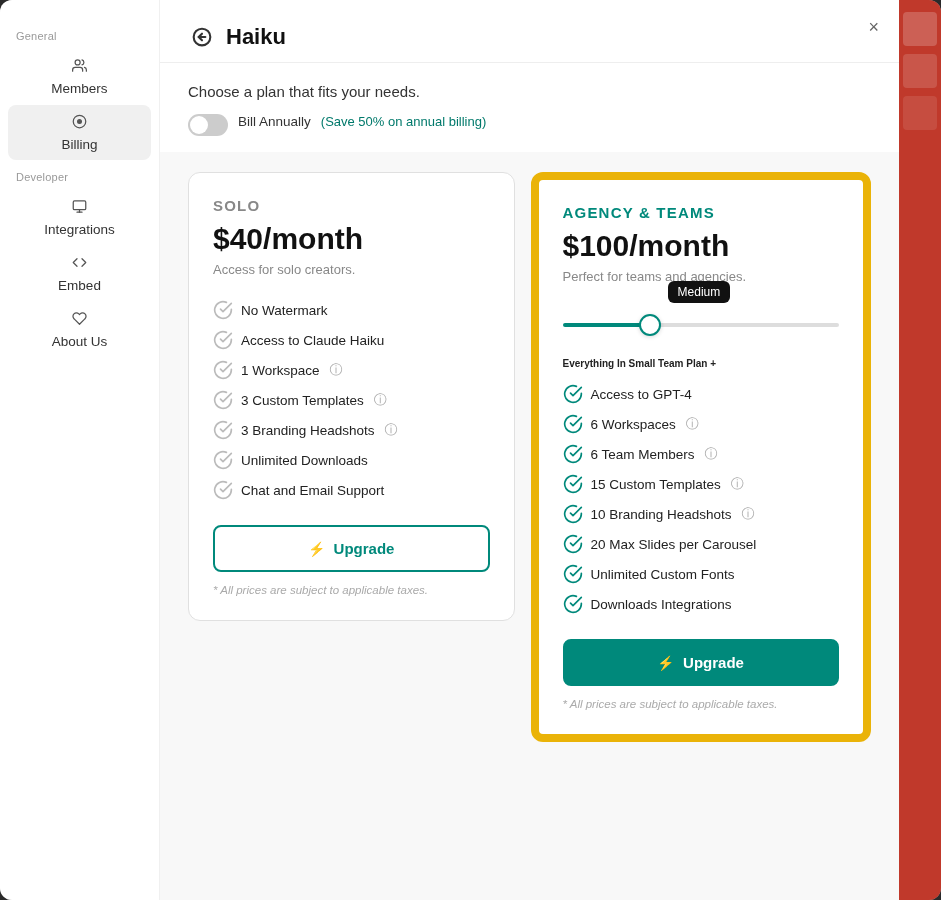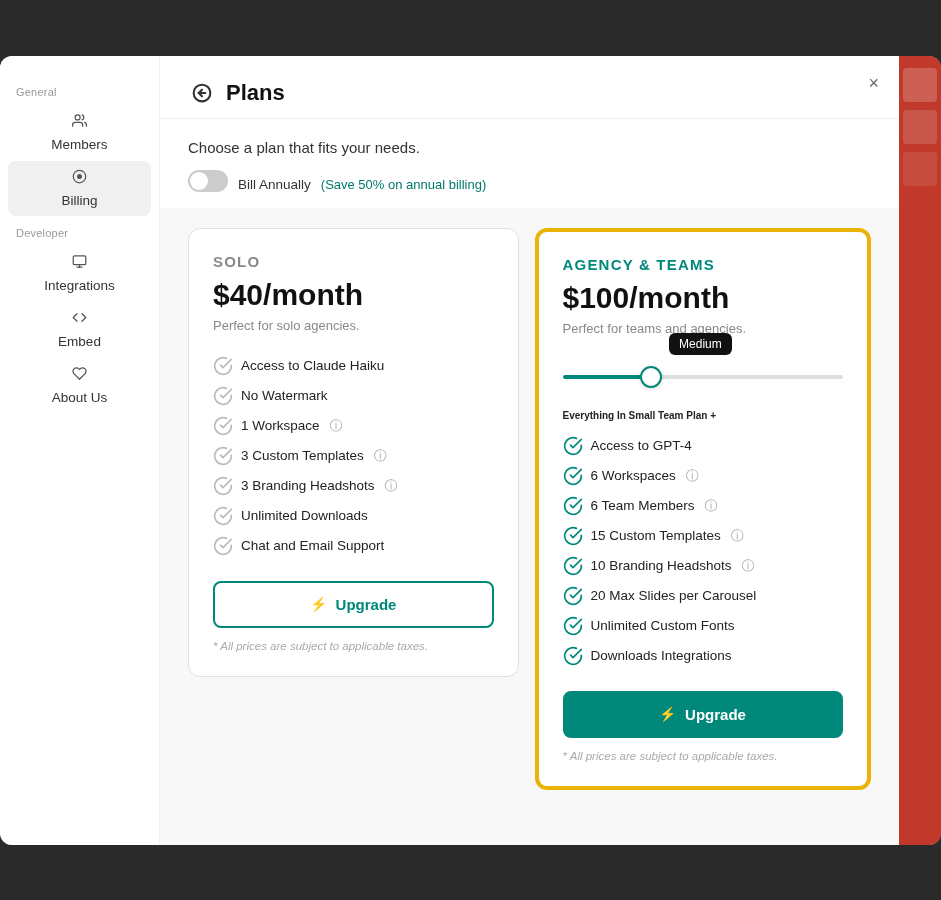--- a/index.html
+++ b/index.html
@@ -17,21 +17,21 @@
       background: rgba(0,0,0,0.5);
       display: flex;
       align-items: center;
       justify-content: center;
     }
     .modal {
       background: #a3a3a3;
       border-radius: 12px;
       width: 941px;
       max-width: 941px;
-      height: 789px;
+      height: 900px;
       display: flex;
       overflow: hidden;
       position: relative;
     }
     
     .sidebar {
       width: 160px;
       min-width: 160px;
       background: #fff;
       border-right: 1px solid #f0f0f0;
@@ -120,21 +120,21 @@
       background: #fff;
     }
     .plans-tagline {
       font-size: 15px;
       color: #333;
       margin-bottom: 14px;
       font-weight: 400;
     }
     .billing-toggle-row {
       display: flex;
-      align-items: flex-end;
+      align-items: flex-start;
       gap: 10px;
     }
     .toggle-switch {
       width: 40px;
       height: 22px;
       background: #ccc;
       border-radius: 11px;
       position: relative;
       cursor: pointer;
       border: none;
@@ -170,21 +170,21 @@
     }
     
     .plan-card {
       background: #fff;
       border-radius: 12px;
       padding: 24px;
       flex: 1;
       border: 1.5px solid #e0e0e0;
     }
     .plan-card.featured {
-      border: 4px solid #eab308;
+      border: 8px solid #eab308;
     }
     .plan-badge {
       font-size: 15px;
       font-weight: 700;
       letter-spacing: 0.08em;
       color: #00897b;
       margin-bottom: 8px;
       text-transform: uppercase;
     }
     .plan-badge.solo { color: #888; }
@@ -384,57 +384,57 @@
       <button class="modal-close">×</button>
 
       <div class="plans-header">
         <button class="back-btn">
           <svg width="20" height="20" viewBox="0 0 24 24" fill="none" stroke="currentColor" stroke-width="2.5" stroke-linecap="round" stroke-linejoin="round">
             <circle cx="12" cy="12" r="10"></circle>
             <polyline points="12 8 8 12 12 16"></polyline>
             <line x1="16" y1="12" x2="8" y2="12"></line>
           </svg>
         </button>
-        <h1 class="plans-title">Plans</h1>
+        <h1 class="plans-title">Haiku</h1>
       </div>
 
       <div class="plans-subheader">
         <p class="plans-tagline">Choose a plan that fits your needs.</p>
         <div class="billing-toggle-row">
           <button class="toggle-switch"></button>
           <span class="billing-label">Bill Annually</span>
           <span class="billing-save">(Save 50% on annual billing)</span>
         </div>
       </div>
 
       <div class="plans-cards">
 
         <div class="plan-card">
           <div class="plan-badge solo">SOLO</div>
           <div class="plan-price">$40/month</div>
-          <div class="plan-desc">Perfect for solo agencies.</div>
+          <div class="plan-desc">Access for solo creators.</div>
 
           <ul class="plan-features">
             <li>
               <span class="check-icon">
                 <svg viewBox="0 0 24 24" fill="none" stroke="#bbb" stroke-width="2" stroke-linecap="round" stroke-linejoin="round">
                   <path d="M22 11.08V12a10 10 0 1 1-5.93-9.14"></path>
                   <polyline points="22 4 12 14.01 9 11.01"></polyline>
                 </svg>
               </span>
+              <span>No Watermark</span>
+            </li>
+            <li>
+              <span class="check-icon">
+                <svg viewBox="0 0 24 24" fill="none" stroke="#bbb" stroke-width="2" stroke-linecap="round" stroke-linejoin="round">
+                  <path d="M22 11.08V12a10 10 0 1 1-5.93-9.14"></path>
+                  <polyline points="22 4 12 14.01 9 11.01"></polyline>
+                </svg>
+              </span>
               <span>Access to Claude Haiku</span>
-            </li>
-            <li>
-              <span class="check-icon">
-                <svg viewBox="0 0 24 24" fill="none" stroke="#bbb" stroke-width="2" stroke-linecap="round" stroke-linejoin="round">
-                  <path d="M22 11.08V12a10 10 0 1 1-5.93-9.14"></path>
-                  <polyline points="22 4 12 14.01 9 11.01"></polyline>
-                </svg>
-              </span>
-              <span>No Watermark</span>
             </li>
             <li>
               <span class="check-icon">
                 <svg viewBox="0 0 24 24" fill="none" stroke="#bbb" stroke-width="2" stroke-linecap="round" stroke-linejoin="round">
                   <path d="M22 11.08V12a10 10 0 1 1-5.93-9.14"></path>
                   <polyline points="22 4 12 14.01 9 11.01"></polyline>
                 </svg>
               </span>
               <span>1 Workspace</span>
               <span class="info-icon">ⓘ</span>

